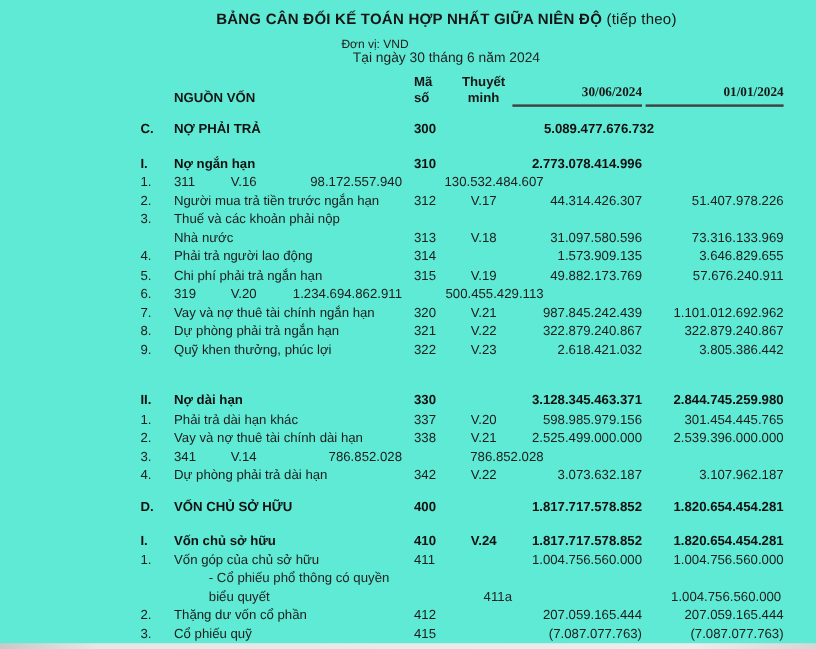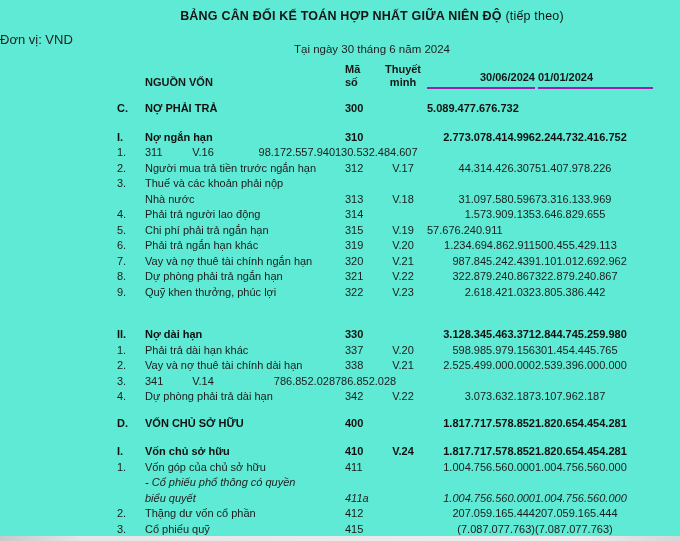--- a/index.html
+++ b/index.html
@@ -16,47 +16,48 @@
     color:#1c1c1c;
     padding-left:32px;
   }
   
   .doc-header{ text-align:center; padding-top:9px; }
   .doc-title{ font-size:12.5px; letter-spacing:.2px; color:#151515; }
   .doc-title .t-bold{ font-weight:bold; }
   .doc-subtitle{ font-size:11.5px; margin-top:20px; color:#1f1f1f; }
   .unit-row{
     position:absolute; top:32px; left:0; width:625px;
-    text-align:left; font-size:13px; color:#222;
+    text-align:center; font-size:10px; color:#222;
   }
   
   .thead{
     display:flex; align-items:flex-end;
     margin:8px 0 0 85px; width:536px;
     font-weight:bold; font-size:11px; color:#161616;
     line-height:13px;
   }
   .c-num{ width:28px; flex:none; }
   .c-label{ width:200px; flex:none; }
   .c-code{ width:34px; flex:none; }
   .c-note{ width:48px; flex:none; text-align:center; }
   .c-v1{ width:108px; flex:none; text-align:right; }
-  .c-v2{ width:118px; flex:none; text-align:left; }
+  .c-v2{ width:118px; flex:none; text-align:right; }
   .thead .c-v1, .thead .c-v2{
-    border-bottom:2px solid #a21caf;
+    border-bottom:2px solid #404040;
     padding-bottom:3px;
+    font-family:Liberation Serif, serif;
   }
   .thead .c-v2{ margin-left:3px; width:115px; }
   
   .tbody{ margin-left:85px; width:536px; font-size:11px; }
   .row{ display:flex; line-height:15.5px; }
   .row .c-v1,.row .c-v2{ font-variant-numeric:tabular-nums; }
   .row.section{ font-weight:bold; color:#111; }
   .row.group{ font-weight:bold; color:#111; }
-  .row.italic{ font-style:italic; color:#222; }
+  .row.italic{ color:#222;gap:29px; }
   .gap-sm{ margin-top:11px; }
   .gap-md{ margin-top:13px; }
   .gap-lg{ margin-top:27px; }
   .gap-c{ margin-top:12px; }
   
   .scan-bottom{
     position:absolute; left:0; bottom:0; width:680px; height:5px;
     background:linear-gradient(90deg,#c9c9c9 0%,#e6e6e6 12%,#ececec 85%,#d6d6d6 100%);
   }
   .scan-right-shade{
@@ -102,21 +103,20 @@
         <div class="c-code">300</div>
         <div class="c-note"></div>
         <div class="c-v2">5.089.477.676.732</div>
       </div>
       <div class="row group gap-md">
         <div class="c-num">I.</div>
         <div class="c-label">Nợ ngắn hạn</div>
         <div class="c-code">310</div>
         <div class="c-note"></div>
         <div class="c-v1">2.773.078.414.996</div>
-        <div class="c-v2">2.244.732.416.752</div>
       </div>
       <div class="row item">
         <div class="c-num">1.</div>
         <div class="c-code">311</div>
         <div class="c-note">V.16</div>
         <div class="c-v1">98.172.557.940</div>
         <div class="c-v2">130.532.484.607</div>
       </div>
       <div class="row item">
         <div class="c-num">2.</div>
@@ -148,25 +148,25 @@
         <div class="c-code">314</div>
         <div class="c-note"></div>
         <div class="c-v1">1.573.909.135</div>
         <div class="c-v2">3.646.829.655</div>
       </div>
       <div class="row item">
         <div class="c-num">5.</div>
         <div class="c-label">Chi phí phải trả ngắn hạn</div>
         <div class="c-code">315</div>
         <div class="c-note">V.19</div>
+        <div class="c-v1">49.882.173.769</div>
         <div class="c-v2">57.676.240.911</div>
       </div>
       <div class="row item">
         <div class="c-num">6.</div>
-        <div class="c-label">Phải trả ngắn hạn khác</div>
         <div class="c-code">319</div>
         <div class="c-note">V.20</div>
         <div class="c-v1">1.234.694.862.911</div>
         <div class="c-v2">500.455.429.113</div>
       </div>
       <div class="row item">
         <div class="c-num">7.</div>
         <div class="c-label">Vay và nợ thuê tài chính ngắn hạn</div>
         <div class="c-code">320</div>
         <div class="c-note">V.21</div>

